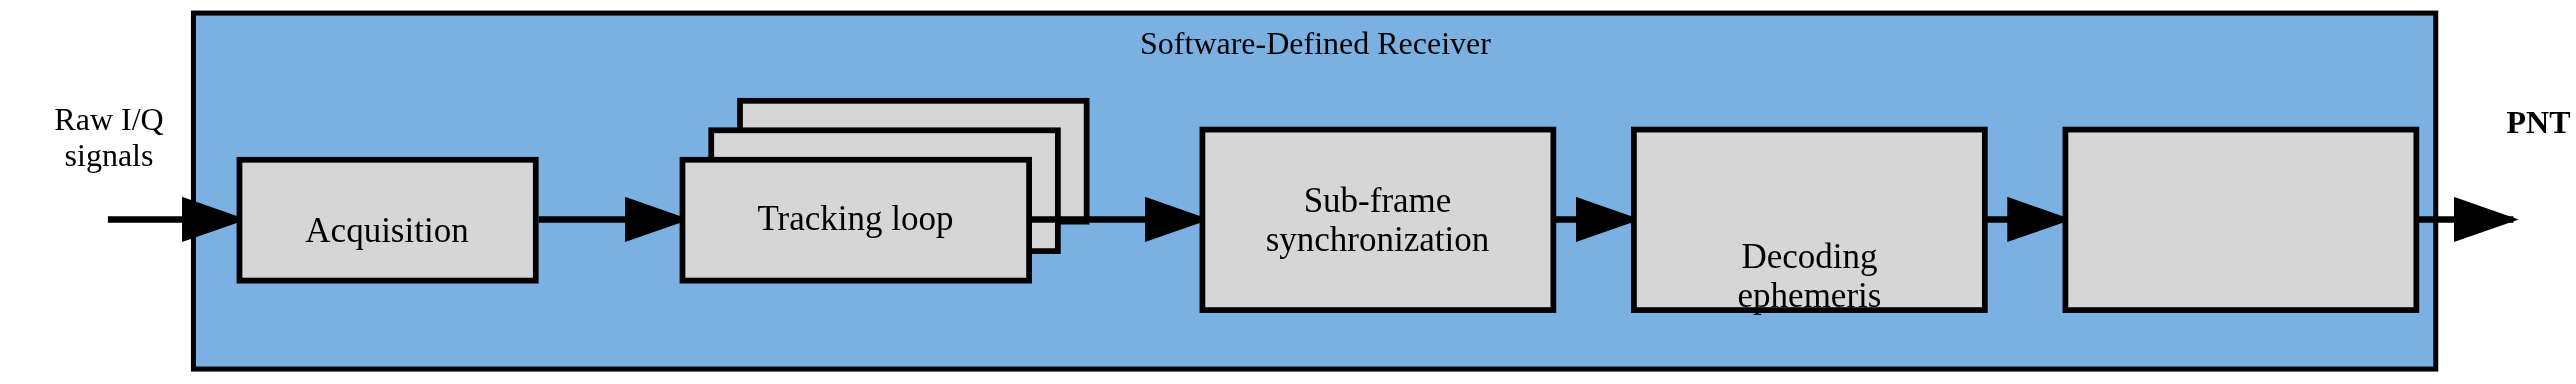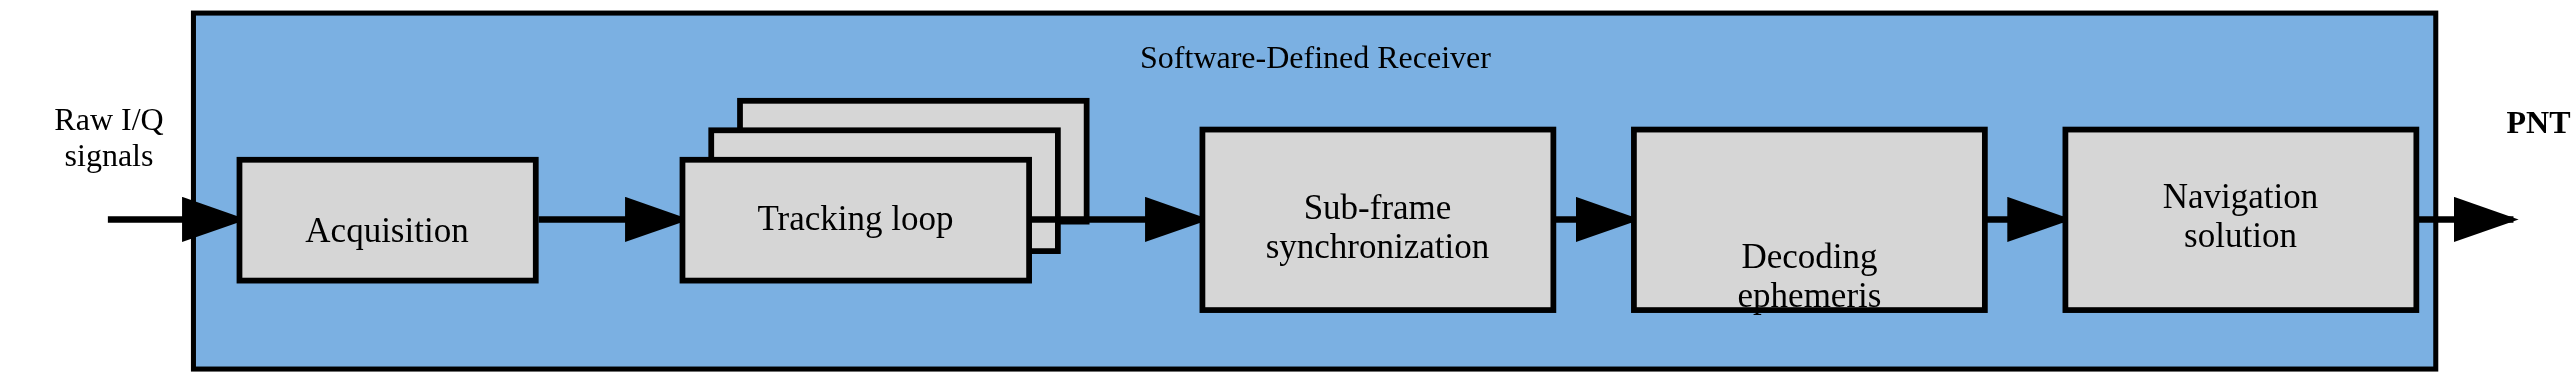--- a/index.html
+++ b/index.html
@@ -77,34 +77,32 @@
 
     <rect x="2272" y="180" width="488" height="251" fill="#D6D6D6" stroke="#000000" stroke-width="8"></rect>
 
     <line x1="2762" y1="305" x2="2874" y2="305" stroke="#000000" stroke-width="9" marker-end="url(#arrowhead)"></line>
 
     <rect x="2872" y="180" width="488" height="251" fill="#D6D6D6" stroke="#000000" stroke-width="8"></rect>
 
     <line x1="3362" y1="305" x2="3495" y2="305" stroke="#000000" stroke-width="9" marker-end="url(#arrowhead)"></line>
   </svg>
 
-  <div class="lbl title-label" style="left:913px; top:40px; width:805px;">Software-Defined Receiver</div>
+  <div class="lbl title-label" style="left:913px; top:26px; width:805px;">Software-Defined Receiver</div>
 
   <div class="lbl io-label" style="left:0px; top:102px; width:176px;">Raw I/Q
 signals</div>
 
   <div class="lbl io-label" style="left:2459px; top:105px; width:117px;font-weight:bold;">PNT</div>
 
   <div class="lbl box-label" style="left:239px; top:199px; width:296px;margin-top:12px;">Acquisition</div>
 
   <div class="lbl box-label" style="left:682px; top:199px; width:347px;">Tracking loop</div>
 
-  <div class="lbl box-label" style="left:1202px; top:188px; width:351px;">Sub-frame
+  <div class="lbl box-label" style="left:1202px; top:181px; width:351px;">Sub-frame
 synchronization</div>
 
   <div class="lbl box-label" style="left:1634px; top:189px; width:351px;margin-top:48px;">Decoding
 ephemeris</div>
 
-  <div class="lbl box-label" style="left:2065px; top:177px; width:351px;">Navigation
-solution</div>
 
 </div>
 
 
 </body></html>

